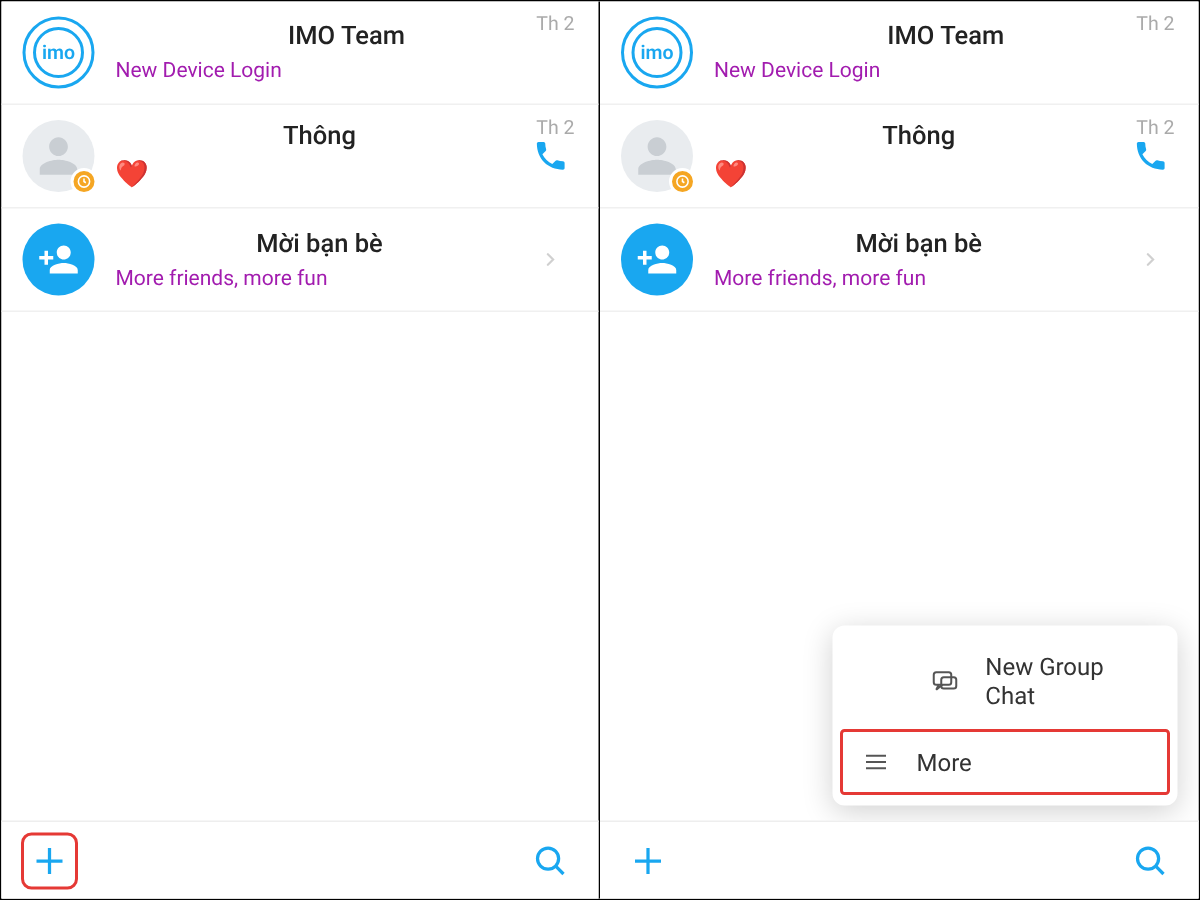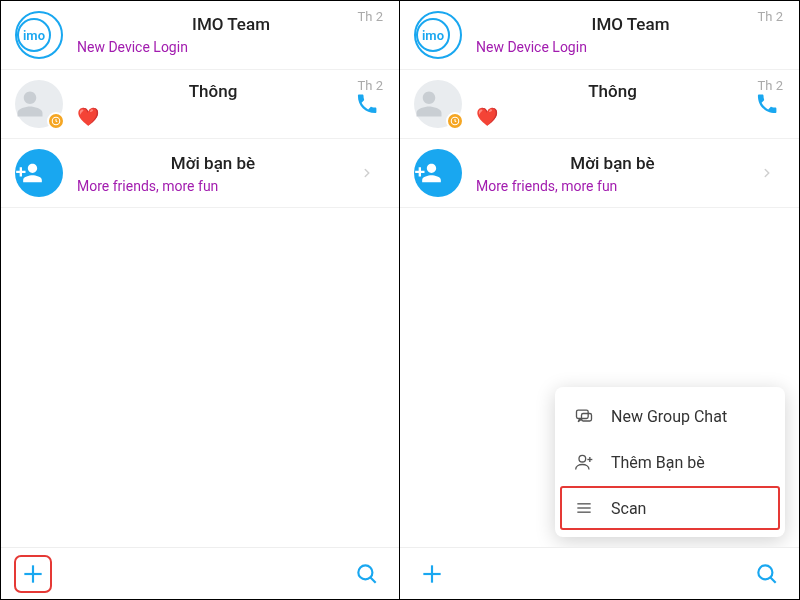--- a/index.html
+++ b/index.html
@@ -31,21 +31,21 @@
     display: flex;
     align-items: center;
     padding: 10px 14px;
     border-bottom: 1px solid #f0f0f0;
     position: relative;
     min-height: 68px;
   }
   .avatar {
     width: 48px; height: 48px; border-radius: 50%;
     flex-shrink: 0;
-    display: flex; align-items: center; justify-content: flex-start;
+    display: flex; align-items: center; justify-content: center;
     margin-right: 14px;
     position: relative;
   }
   .avatar.imo {
     background: #fff;
     border: 2px solid #19a7f0;
   }
   .avatar.imo .bubble {
     width: 34px; height: 34px; border: 2px solid #19a7f0; border-radius: 50%;
     position: relative;
@@ -113,21 +113,21 @@
     width: 230px;
     background: #fff;
     border-radius: 8px;
     box-shadow: 0 4px 20px rgba(0,0,0,0.18);
     padding: 6px 0;
   }
   .menu-item {
     display: flex; align-items: center;
     padding: 12px 18px;
     cursor: pointer;
-    font-size: 16px; color: #333;
+    font-size: 16px; color: #333; margin-left: 47px;
   }
   .menu-item .mi-icon {
     width: 22px; height: 22px; margin-right: 16px;
     display: flex; align-items: center; justify-content: center;
   }
   .menu-item .mi-icon svg { width: 20px; height: 20px; fill: none; stroke: #555; stroke-width: 1.6; }
   .menu-item.hl { outline: 2px solid #e53935; outline-offset: -3px; border-radius: 4px; margin: 0 4px; padding: 12px 14px;}
 </style>
 </head>
 <body>
@@ -266,40 +266,29 @@
       <div class="menu-item">
         <span class="mi-icon">
           <svg viewBox="0 0 24 24">
               <rect x="3" y="5" width="14" height="10" rx="2"></rect>
               <path d="M7 15l-2 4 5-4"></path>
               <rect x="9" y="9" width="12" height="9" rx="2"></rect>
             </svg>
         </span>
         <span>New Group Chat</span>
       </div>
-      <div class="menu-item">
-        <span class="mi-icon">
-          <svg viewBox="0 0 24 24">
-              <circle cx="10" cy="8" r="4"></circle>
-              <path d="M2 21c0-4 4-6 8-6s8 2 8 6"></path>
-              <line x1="19" y1="6" x2="19" y2="12"></line>
-              <line x1="16" y1="9" x2="22" y2="9"></line>
-            </svg>
-        </span>
-        <span>Thêm Bạn bè</span>
-      </div>
       <div class="menu-item hl">
         <span class="mi-icon">
           <svg viewBox="0 0 24 24">
               <line x1="4" y1="7" x2="20" y2="7"></line>
               <line x1="4" y1="12" x2="20" y2="12"></line>
               <line x1="4" y1="17" x2="20" y2="17"></line>
             </svg>
         </span>
-        <span>Scan</span>
+        <span>More</span>
       </div>
     </div>
 
     <div class="bottom-bar">
       <div class="bottom-btn">
         <svg viewBox="0 0 24 24">
             <line x1="12" y1="4" x2="12" y2="20"></line>
             <line x1="4" y1="12" x2="20" y2="12"></line>
           </svg>
       </div>

